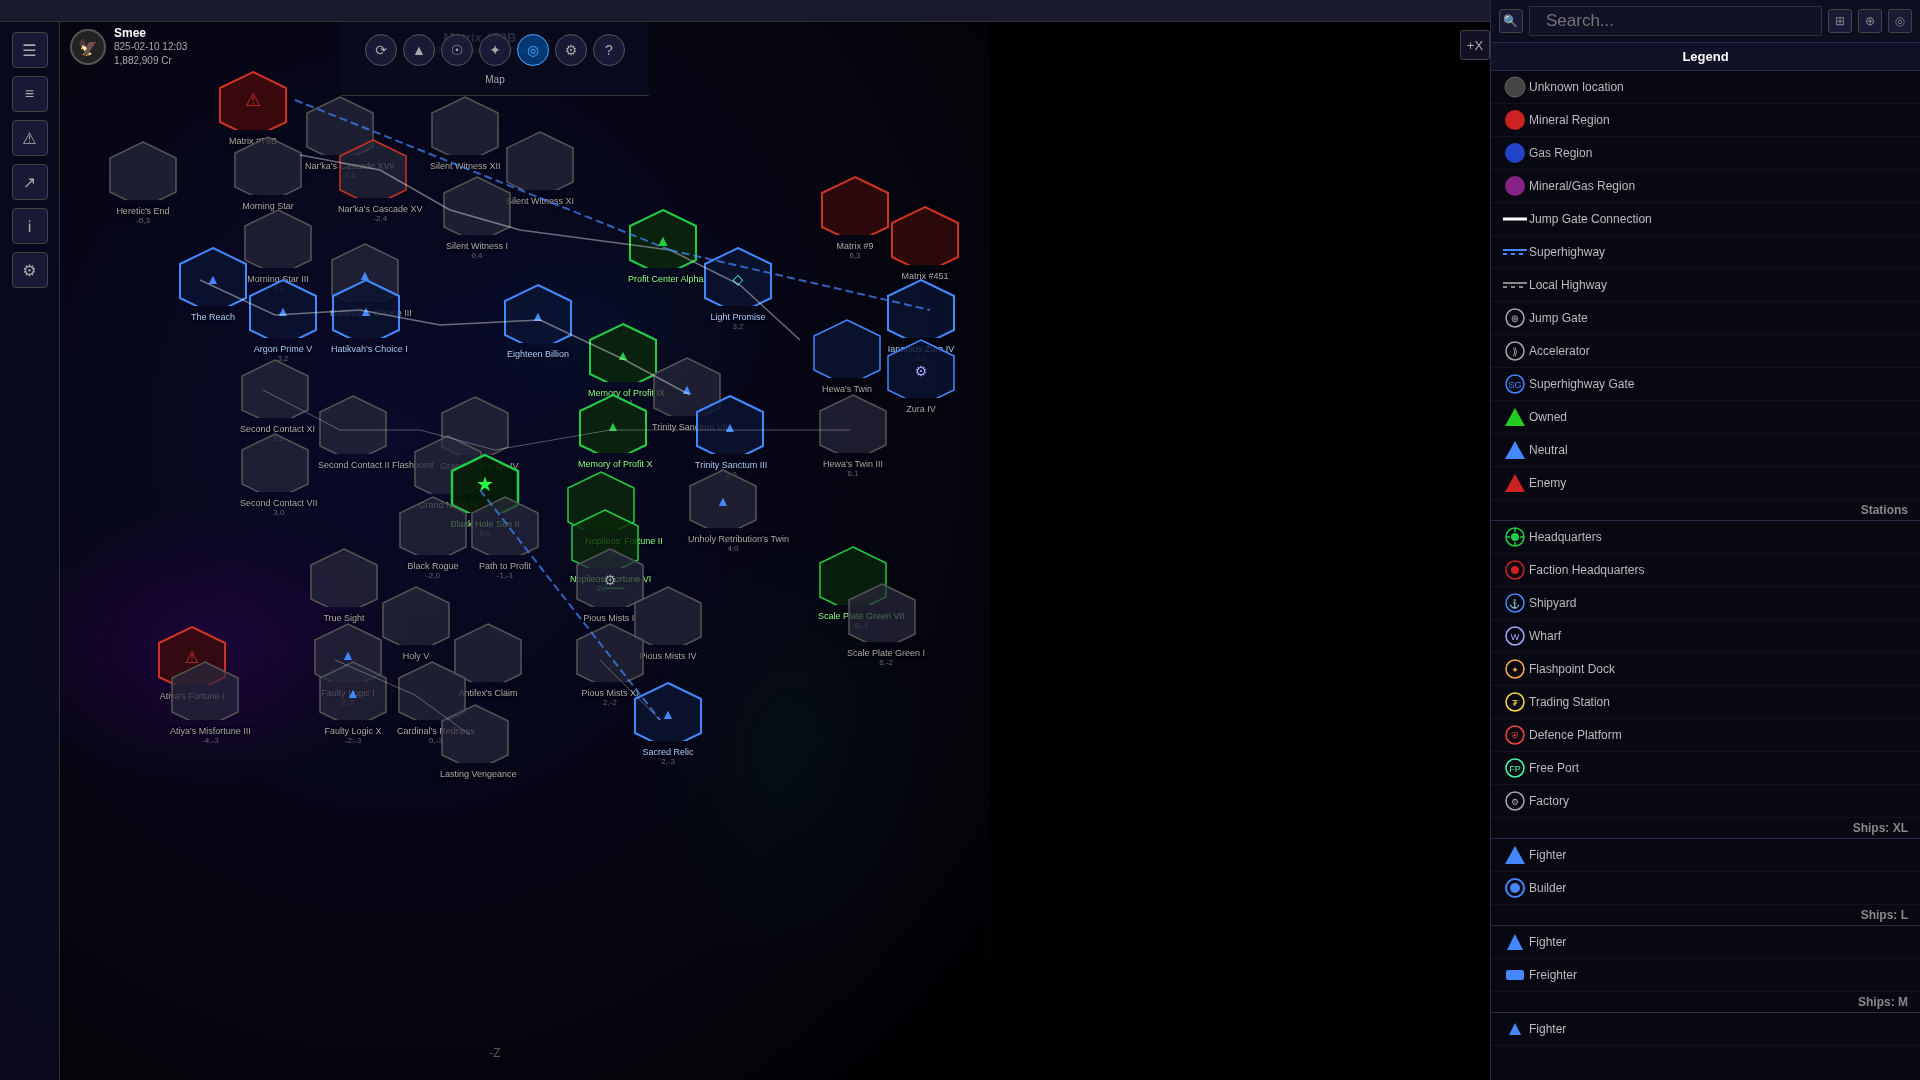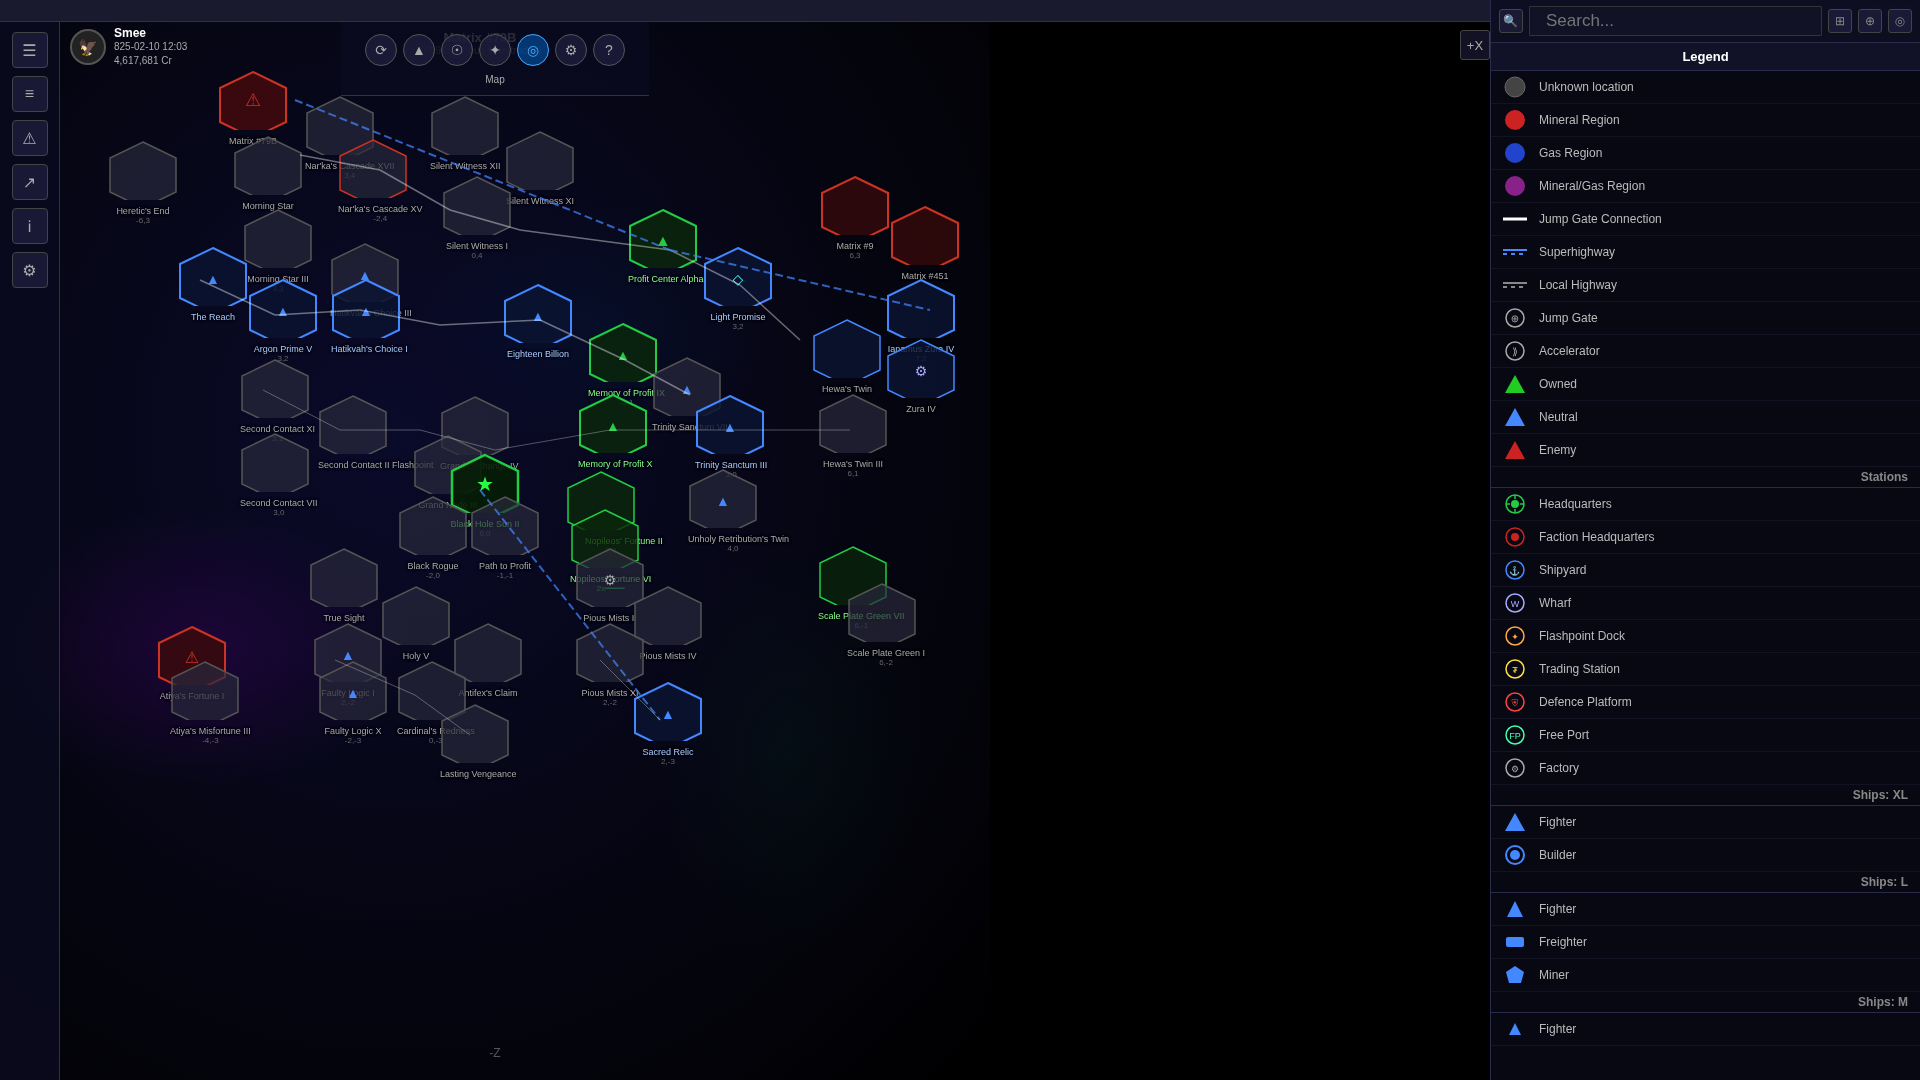--- a/index.html
+++ b/index.html
@@ -214,21 +214,21 @@
       padding: 6px;
       background: rgba(20,20,45,0.8);
       border-bottom: 1px solid #2a2a4a;
       font-weight: bold;
     }
 
     .legend-item {
       display: flex;
       align-items: center;
       padding: 4px 12px;
-      gap: 12px;
+      gap: 2px;
       border-bottom: 1px solid rgba(42,42,74,0.3);
     }
 
     .legend-icon {
       width: 24px; height: 24px;
       display: flex; align-items: center; justify-content: center;
       flex-shrink: 0;
     }
 
     .legend-text {
@@ -344,21 +344,21 @@
     <line x1="335" y1="660" x2="415" y2="695" stroke="rgba(255,255,255,0.3)" stroke-width="1"></line>
     <line x1="415" y1="695" x2="470" y2="735" stroke="rgba(255,255,255,0.3)" stroke-width="1"></line>
     <line x1="600" y1="660" x2="660" y2="720" stroke="rgba(255,255,255,0.3)" stroke-width="1"></line>
   </svg>
 
   <div id="player-info">
     <div class="player-avatar">🦅</div>
     <div>
       <div class="player-name">Smee</div>
       <div class="player-details">825-02-10 12:03</div>
-      <div class="player-details">4,617,681 Cr</div>
+      <div class="player-details">1,882,909 Cr</div>
     </div>
   </div>
 
   <div id="map-title-area">
     <div style="font-size:13px;color:#ddd;font-weight:bold;text-align:center;margin-top:8px;">
       <span>Matrix #79B</span>
     </div>
     <div style="font-size:10px;color:#888;text-align:center;">
       <span>(73,945 Cr due from trades)</span>
     </div>
@@ -894,20 +894,29 @@
     <div class="legend-item">
       <div class="legend-icon">
         <svg width="22" height="22">
           <circle cx="11" cy="11" r="9" fill="none" stroke="#aaa" stroke-width="1.5"></circle>
           <text x="11" y="15" text-anchor="middle" font-size="10" fill="#aaa">⟫</text>
         </svg>
       </div>
       <span class="legend-text">Accelerator</span>
     </div>
 
+    <div class="legend-item">
+      <div class="legend-icon">
+        <svg width="22" height="22">
+          <circle cx="11" cy="11" r="9" fill="none" stroke="#4488ff" stroke-width="1.5"></circle>
+          <text x="11" y="15" text-anchor="middle" font-size="9" fill="#4488ff">SG</text>
+        </svg>
+      </div>
+      <span class="legend-text">Superhighway Gate</span>
+    </div>
 
     <div class="legend-item">
       <div class="legend-icon">
         <svg width="22" height="22">
             <polygon points="11,2 21,20 1,20" fill="#22cc22"></polygon>
           </svg>
       </div>
       <span class="legend-text">Owned</span>
     </div>
 
@@ -1063,28 +1072,20 @@
       <span class="legend-text">Fighter</span>
     </div>
     <div class="legend-item">
       <div class="legend-icon">
         <svg width="22" height="16">
           <rect x="2" y="3" width="18" height="10" rx="2" fill="#4488ff"></rect>
         </svg>
       </div>
       <span class="legend-text">Freighter</span>
     </div>
-    <div class="legend-item">
-      <div class="legend-icon">
-        <svg width="22" height="20">
-          <polygon points="11,1 20,7 17,18 5,18 2,7" fill="#4488ff"></polygon>
-        </svg>
-      </div>
-      <span class="legend-text">Miner</span>
-    </div>
   </div>
 
   <div class="ships-title">Ships: M</div>
 
   <div class="legend-section">
     <div class="legend-item">
       <div class="legend-icon">
         <svg width="14" height="14">
             <polygon points="7,1 13,13 1,13" fill="#4488ff"></polygon>
           </svg>

